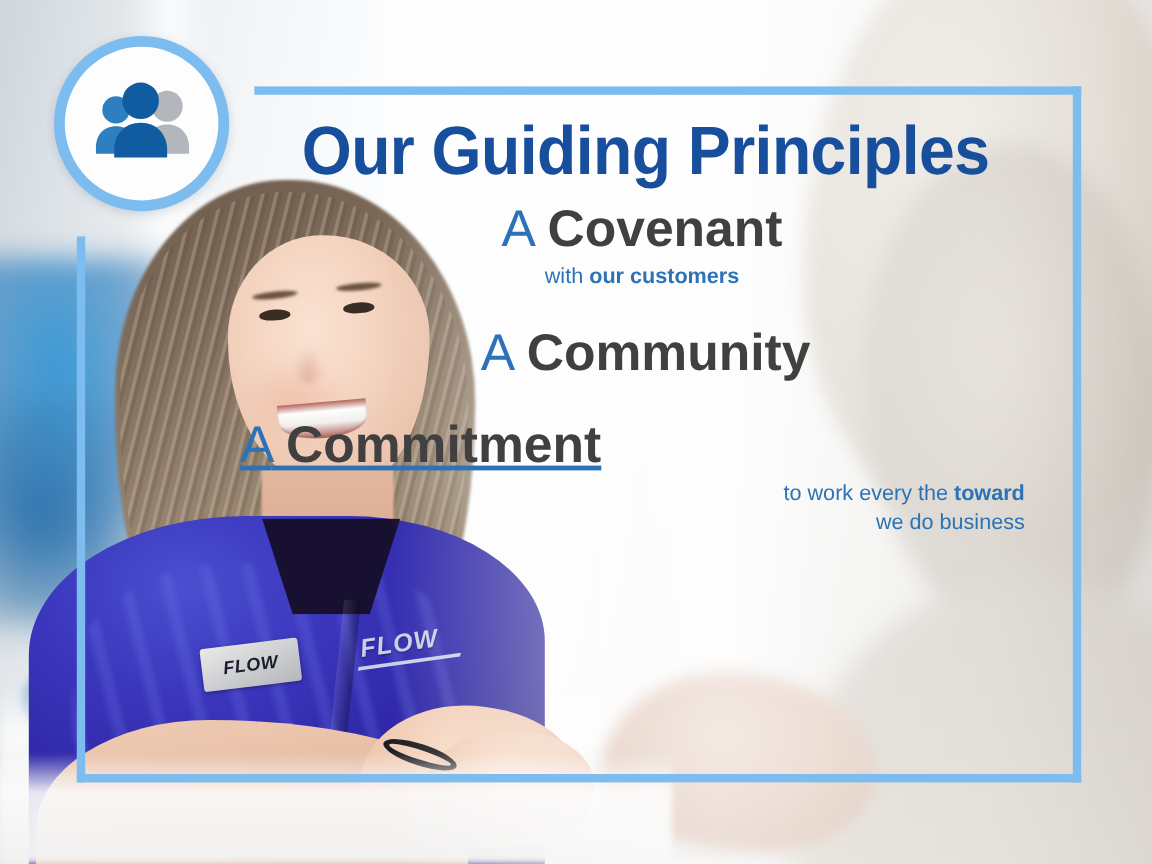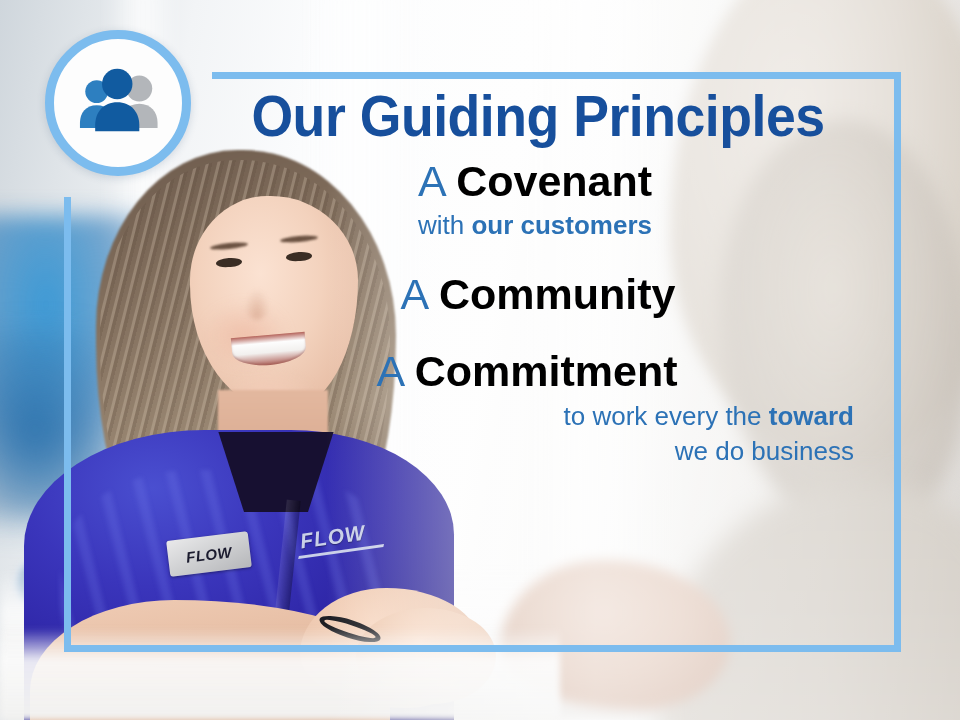--- a/index.html
+++ b/index.html
@@ -258,21 +258,21 @@
     border-radius: 50%;
     background: #fdfdfd;
     border: 9px solid #7cbcee;
     display: flex; align-items: center; justify-content: center;
     box-shadow: 0 2px 8px rgba(40,70,110,.18);
   }
   .icon-badge svg { width: 92px; height: 70px; display:block; }
 
   
   .content {
-    position: absolute; left: 200px; top: 64px; width: 700px; height: 565px;
+    position: absolute; left: 200px; top: 74px; width: 700px; height: 565px;
     padding: 0 24px 0 0;
   }
   .title {
     text-align: center;
     font-family: "Liberation Sans", sans-serif;
     font-weight: bold;
     font-size: 57px;
     line-height: 1.0;
     letter-spacing: -0.5px;
     color: #174f9c;
@@ -281,35 +281,35 @@
   }
 
   .principle { margin-top: 14px; }
   .p-head {
     font-size: 43px;
     line-height: 1.06;
     color: #2c72b6;
     white-space: nowrap;
   }
   .p-head .art { font-weight: normal; }
-  .p-head .word { font-weight: bold; color: #000000; }
+  .p-head .word { font-weight: bold; color: #404040; }
   .p-sub {
-    font-size: 26px;
+    font-size: 18px;
     line-height: 1.28;
     color: #2c72b6;
     margin-top: 4px;
   }
   .p-sub b { font-weight: bold; }
   .p-sub .reg { font-weight: normal; }
 
   .p1 { text-align: center; padding-right: 6px; }
   .p1 .p-head { margin-top: 6px; }
   .p2 { text-align: center; padding-right: 0px; margin-top: 30px; }
   .p3 { text-align: right;  padding-right: 22px; margin-top: 32px; }
-  .p3 .p-head { text-align: center; }
+  .p3 .p-head { text-align: left; text-decoration: underline; }
   .p3 .p-sub { text-align: right; line-height: 1.34; }
 </style>
 </head>
 <body>
 
 <div id="stage">
 
   <div class="photo">
     <div class="bg-room"></div>
     <div class="mullion m1"></div>

